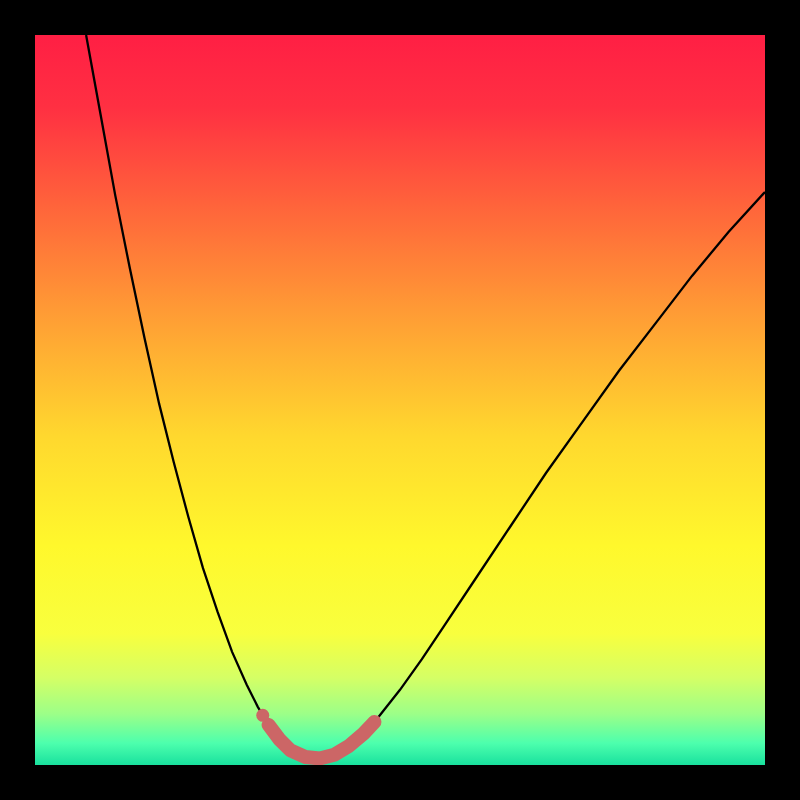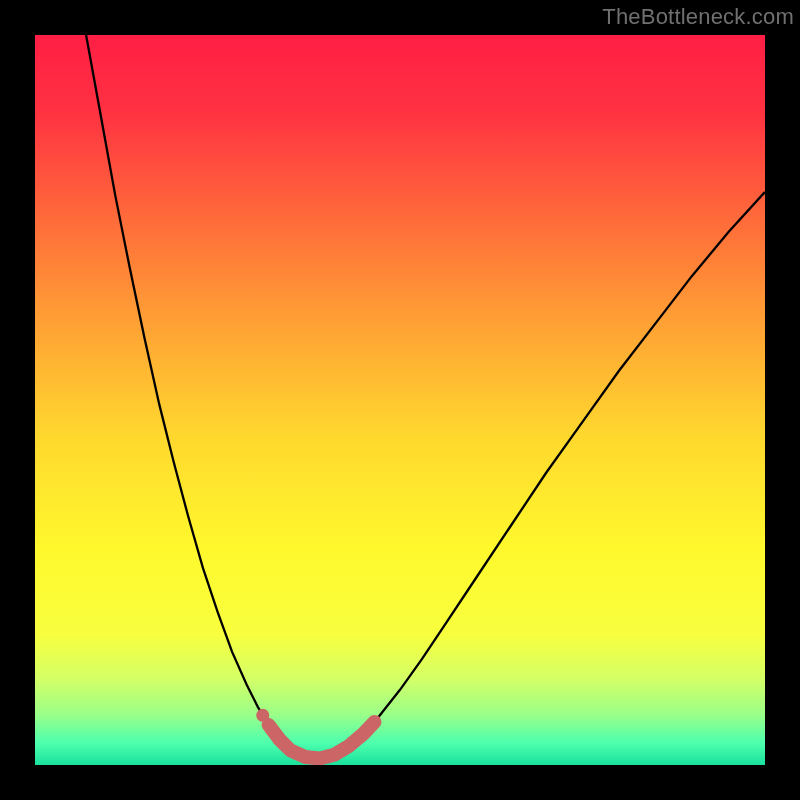--- a/index.html
+++ b/index.html
@@ -43,21 +43,20 @@
     top: 0;
     width: 730px;
     height: 730px;
     display: block;
   }
 </style>
 </head>
 <body>
 
 <div class="frame">
-  <div class="watermark">TheBottleneck.com</div>
   <div class="plot">
     <svg id="chart-svg" viewBox="0 0 730 730" preserveAspectRatio="none">
         <defs>
           <linearGradient id="bg-grad" x1="0" y1="0" x2="0" y2="1">
             <stop offset="0.0%" stop-color="#ff1f44"></stop>
             <stop offset="10.0%" stop-color="#ff3042"></stop>
             <stop offset="25.0%" stop-color="#ff6a3a"></stop>
             <stop offset="40.0%" stop-color="#ffa334"></stop>
             <stop offset="55.0%" stop-color="#ffd82e"></stop>
             <stop offset="70.0%" stop-color="#fff82c"></stop>

